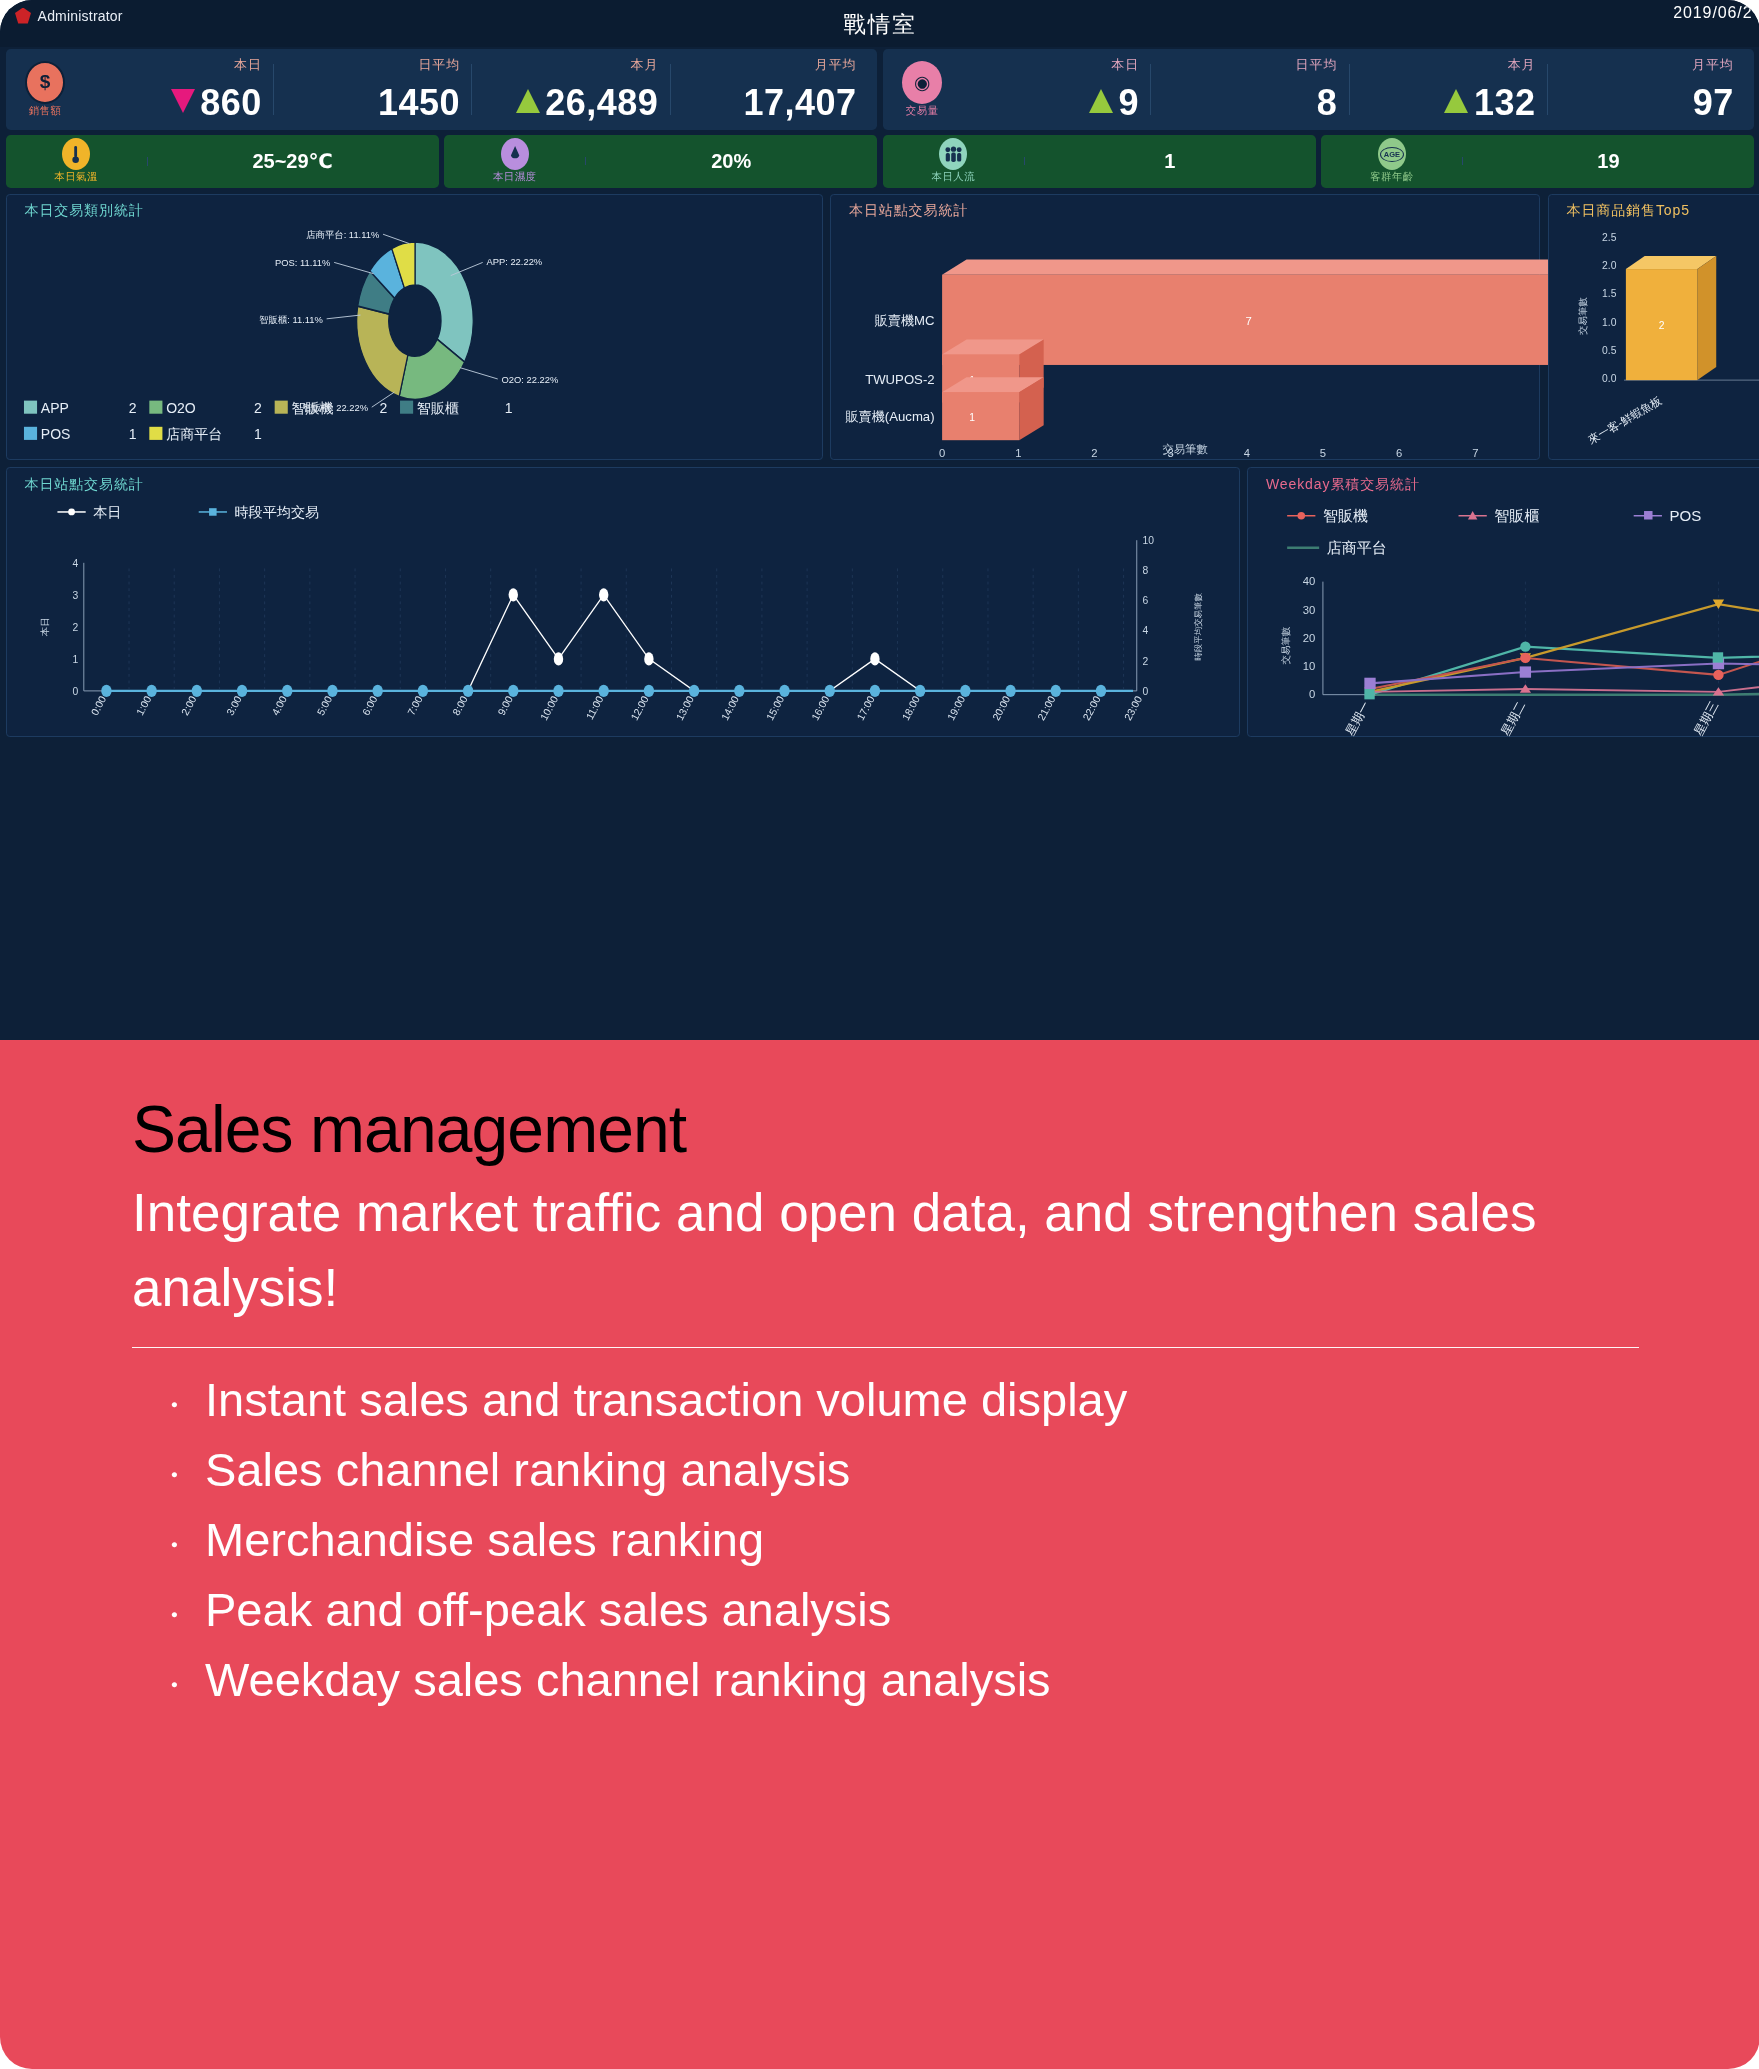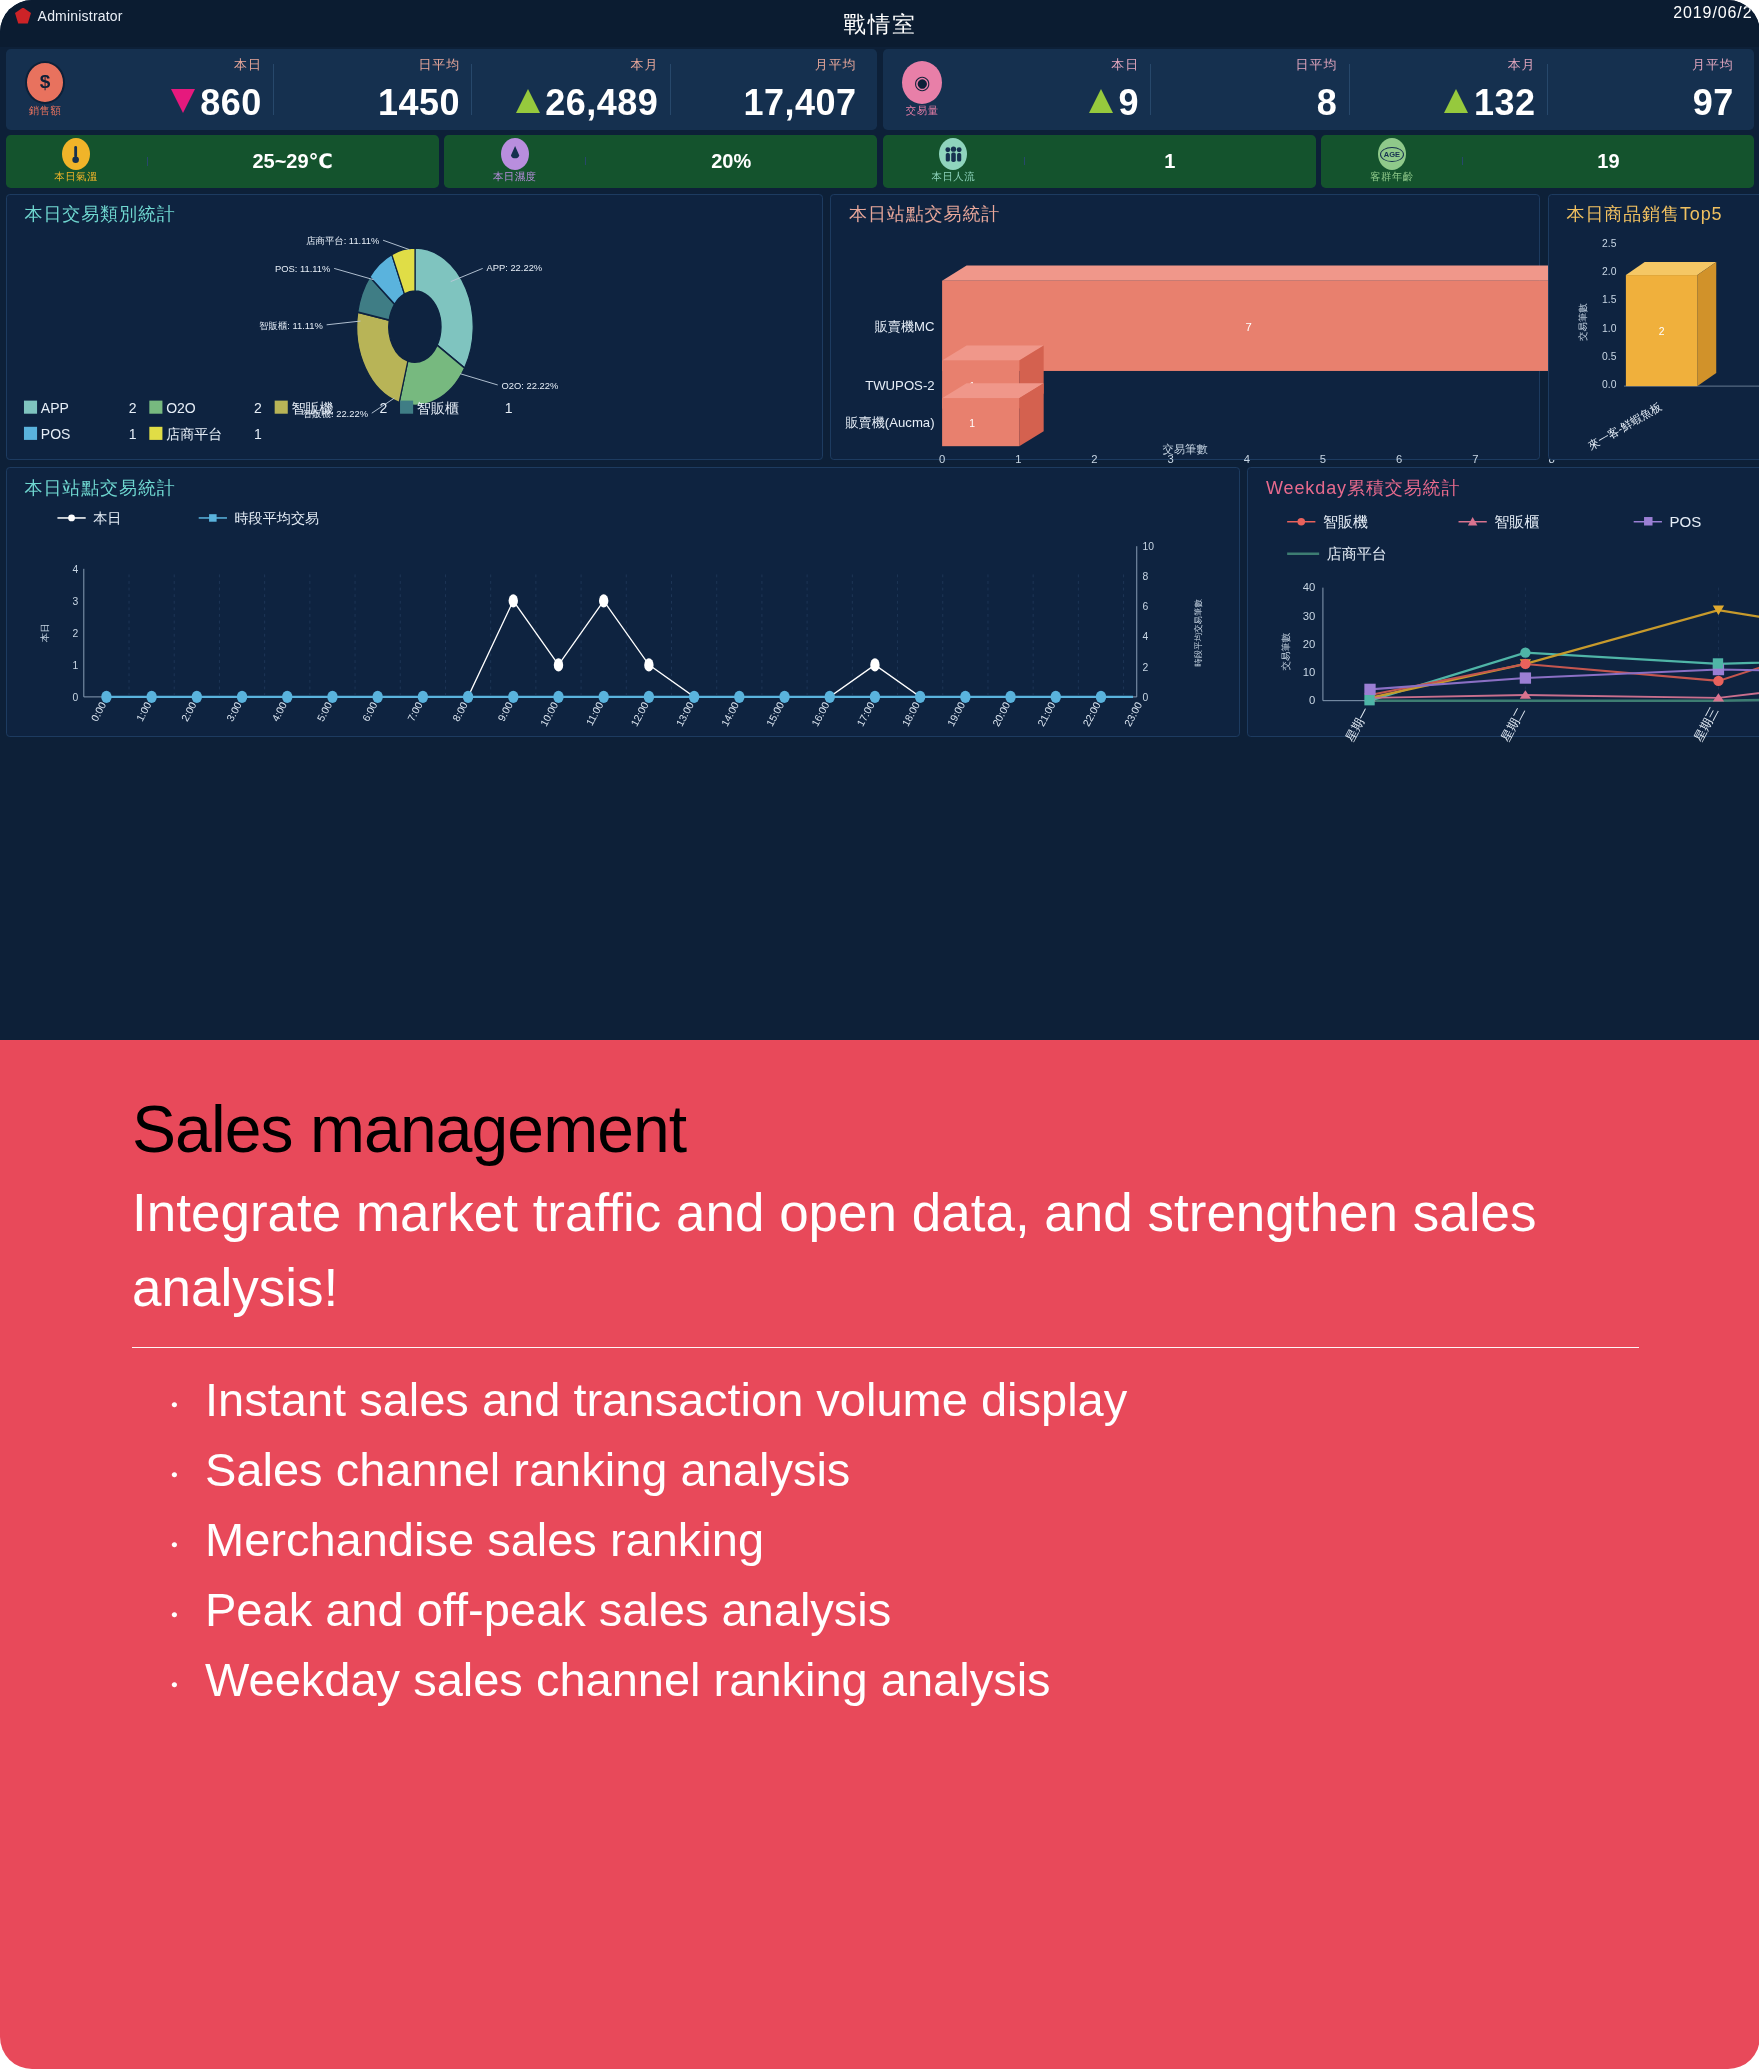--- a/index.html
+++ b/index.html
@@ -104,21 +104,21 @@
   }
 
   
   .panels { padding: 5.6px; }
   .panel-row { display: flex; gap: 7.5px; margin-bottom: 7.5px; }
   .panel {
     background: #0e2340; border: 0.9px solid #1d3b60; border-radius: 3.8px;
     position: relative; padding: 7.5px 9.4px;
   }
   .panel-title {
-    font-size: 18px; padding-left: 8.5px; position: relative;
+    font-size: 14px; padding-left: 8.5px; position: relative;
     letter-spacing: 0.9px; margin-bottom: 1.9px;
   }
   .panel-title::before {
     content: ""; position: absolute; left: 0; top: 1.9px; bottom: 1.9px; width: 3.8px;
   }
   .r1 .panel { height: 266px; }
   .p-donut { width: 817px; }
   .p-site  { width: 710px; }
   .p-top5  { width: 905px; }
   .r2 .panel { height: 270px; }

